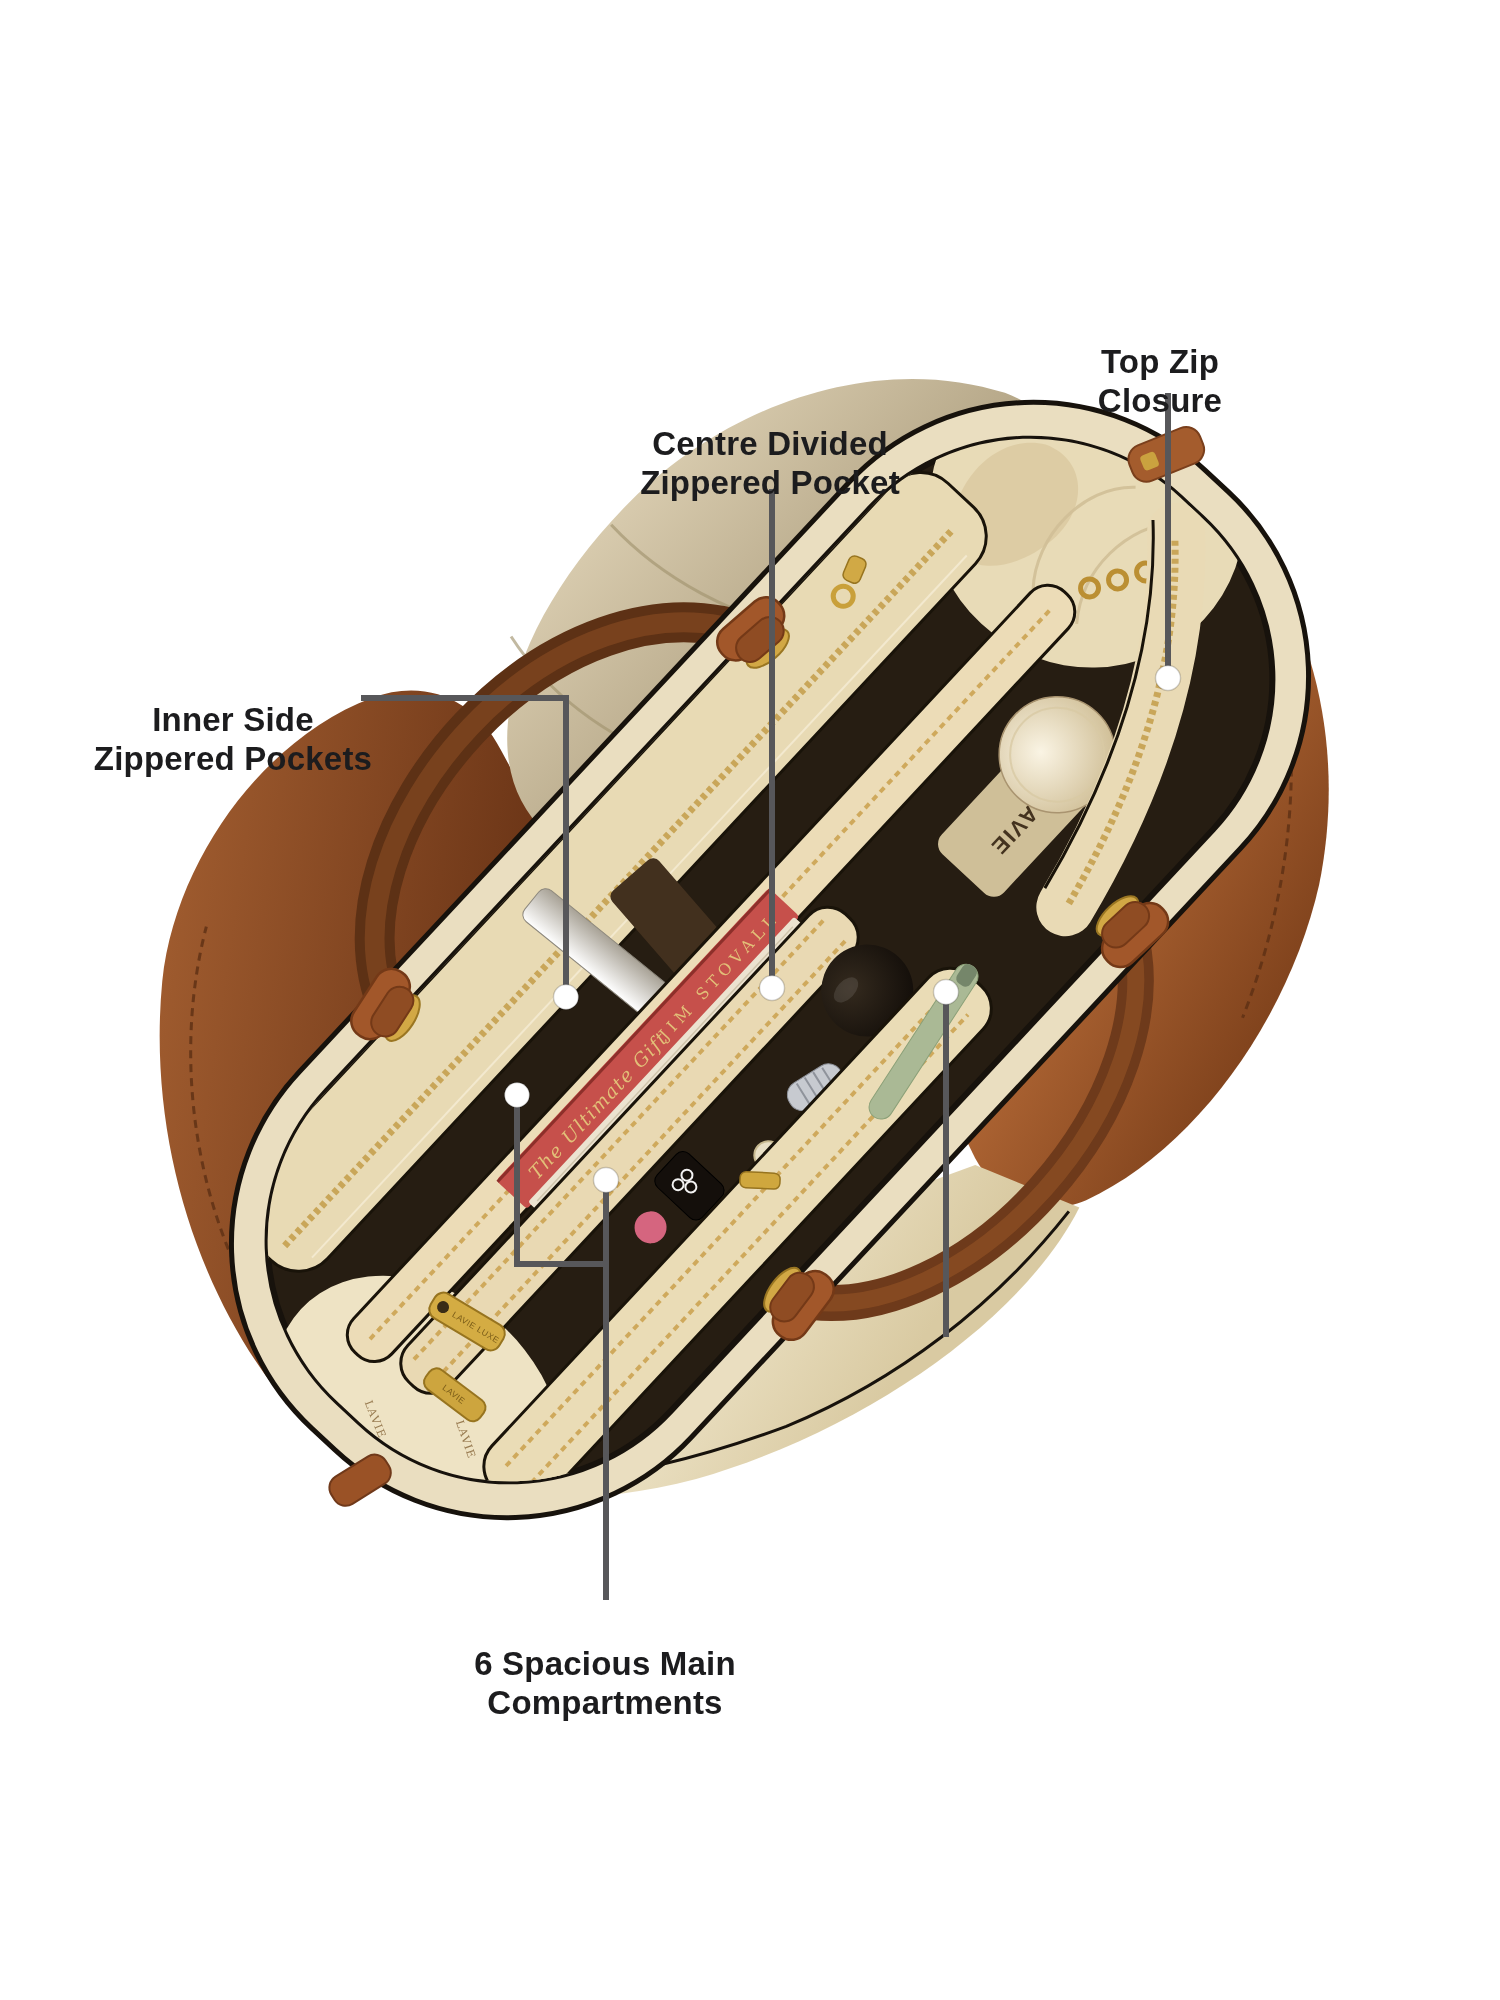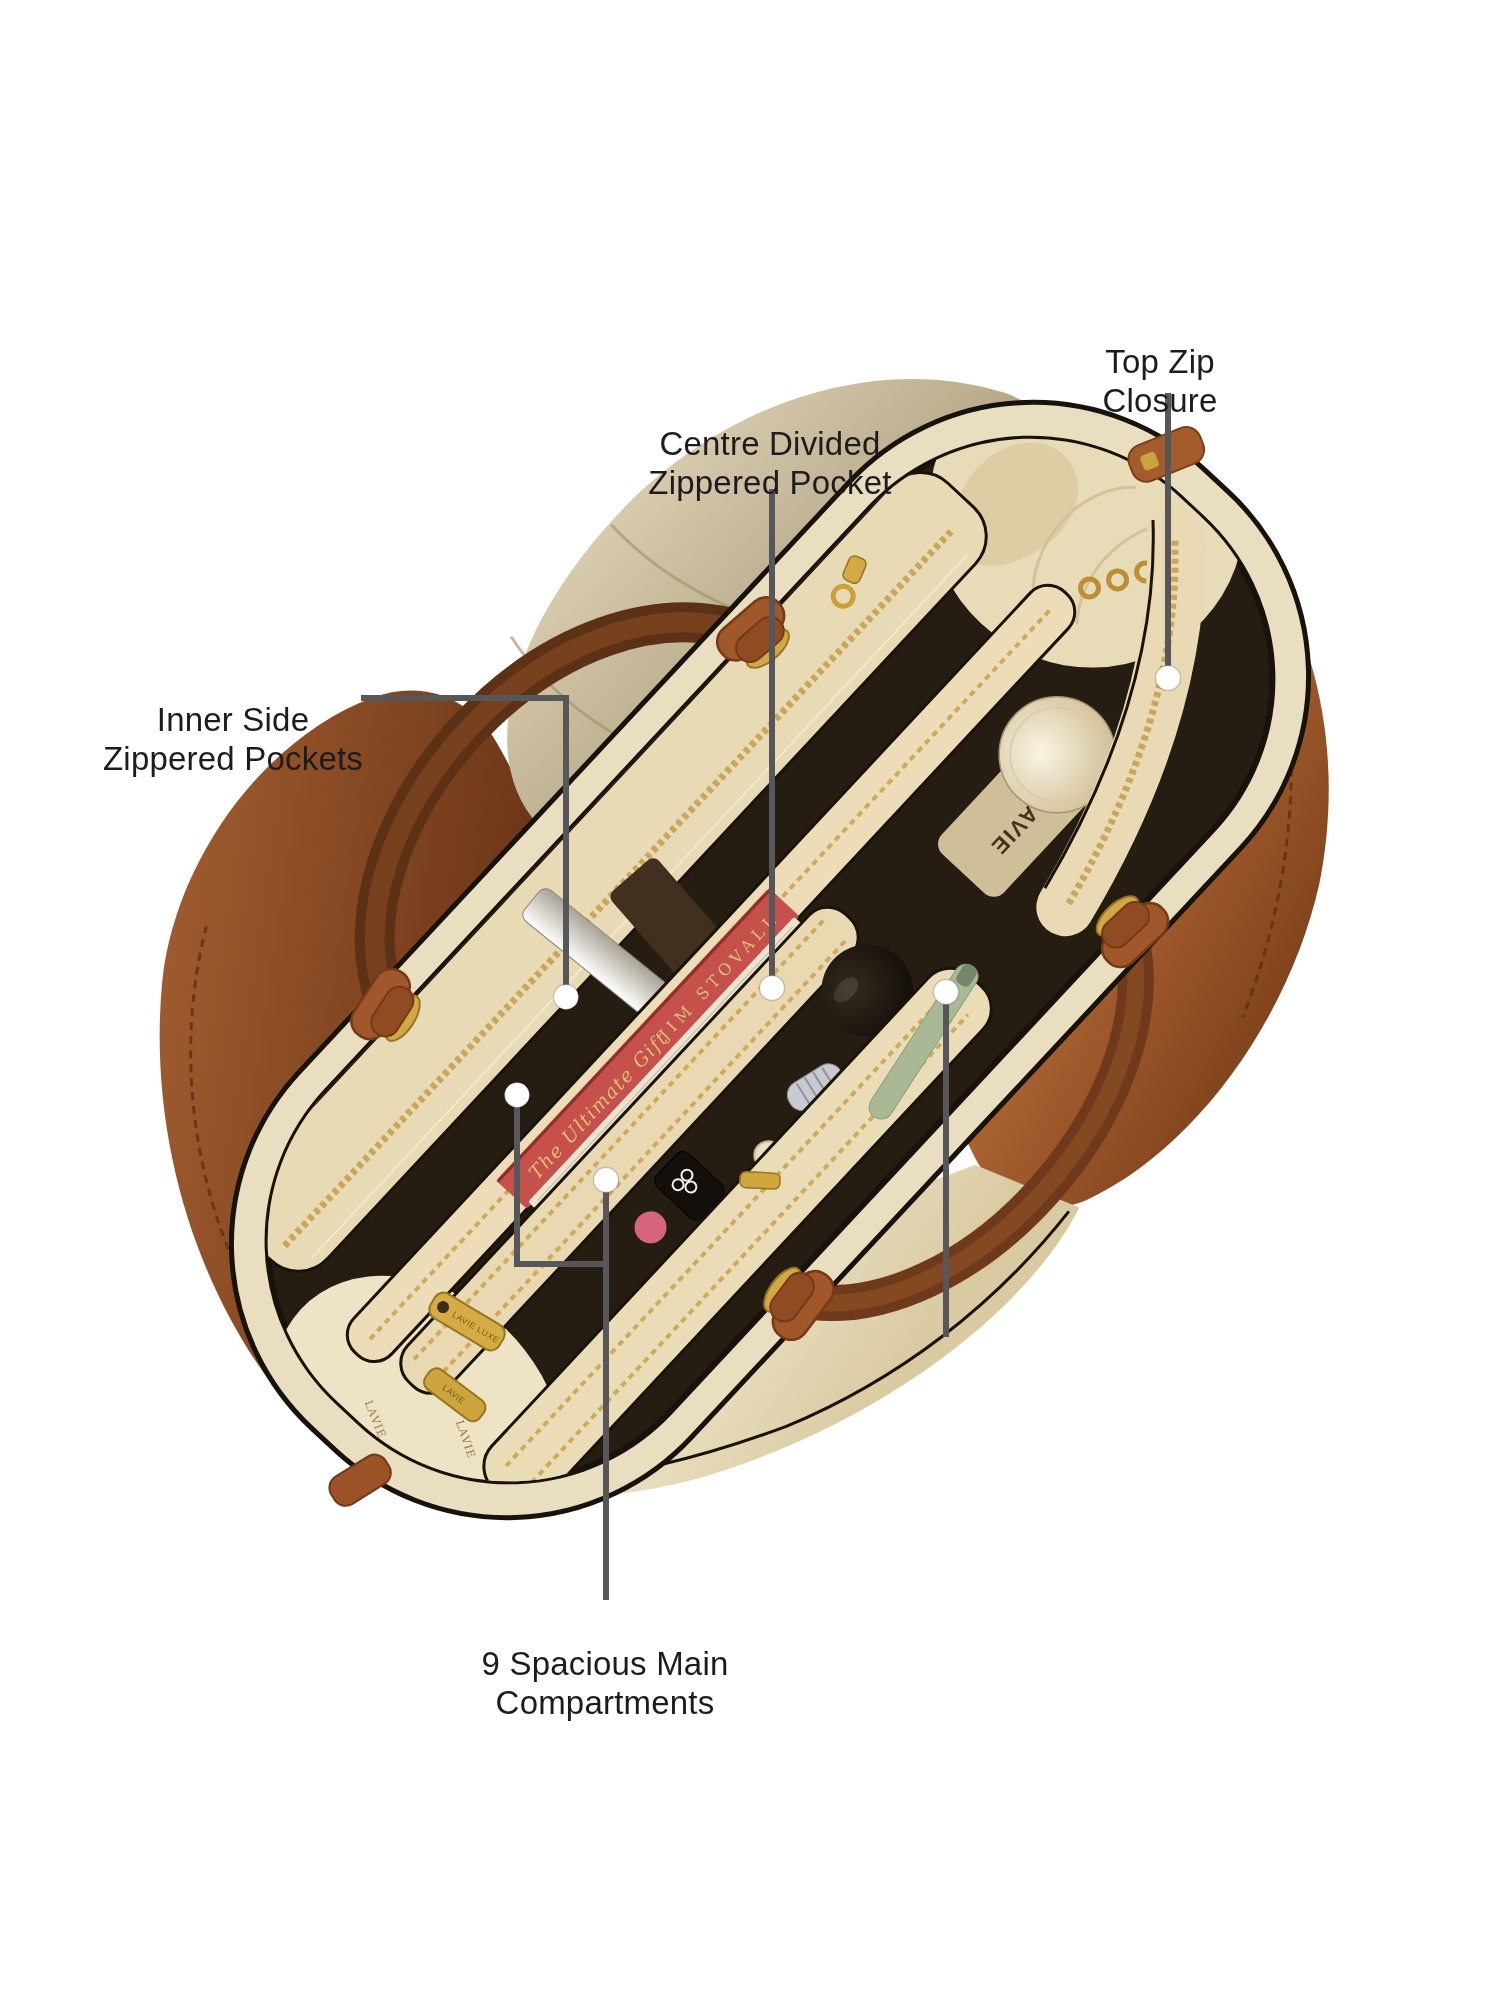--- a/index.html
+++ b/index.html
@@ -1,19 +1,19 @@
 <!DOCTYPE html>
 <html><head>
 <meta charset="utf-8">
 <style>
   html,body{margin:0;padding:0;background:#ffffff;}
   .stage{position:relative;width:1500px;height:2000px;background:#ffffff;overflow:hidden;
          font-family:"Liberation Sans",sans-serif;}
   .scene{position:absolute;left:0;top:0;}
-  .callout{position:absolute;font-weight:400;font-size:33px;line-height:1.18;color:#1c1c1e;
+  .callout{position:absolute;font-weight:700;font-size:33px;line-height:1.18;color:#1c1c1e;
            text-align:center;white-space:pre-line;letter-spacing:0.2px;}
   #c-topzip{left:1010px;top:304px;width:300px;}
   #c-centre{left:570px;top:386px;width:400px;}
   #c-inner{left:68px;top:662px;width:330px;}
   #c-slip{left:786px;top:1350px;width:300px;}
   #c-comp{left:455px;top:1606px;width:300px;}
   .lead{stroke:#57575a;stroke-width:6;fill:none;}
   .dot{fill:#ffffff;stroke:rgba(0,0,0,0.18);stroke-width:1.5;}
   .pipe{stroke:#17120c;stroke-width:3;fill:none;}
   .zip{stroke:#c9a659;stroke-width:7;stroke-dasharray:5 4;fill:none;}
@@ -247,16 +247,16 @@
   </div>
   <div class="callout" id="c-centre">
     <span>Centre Divided
 Zippered Pocket</span>
   </div>
   <div class="callout" id="c-inner">
     <span>Inner Side
 Zippered Pockets</span>
   </div>
   <div class="callout" id="c-comp">
-    <span>9 Spacious Main
+    <span>6 Spacious Main
 Compartments</span>
   </div>
 </div>
 
 </body></html>

